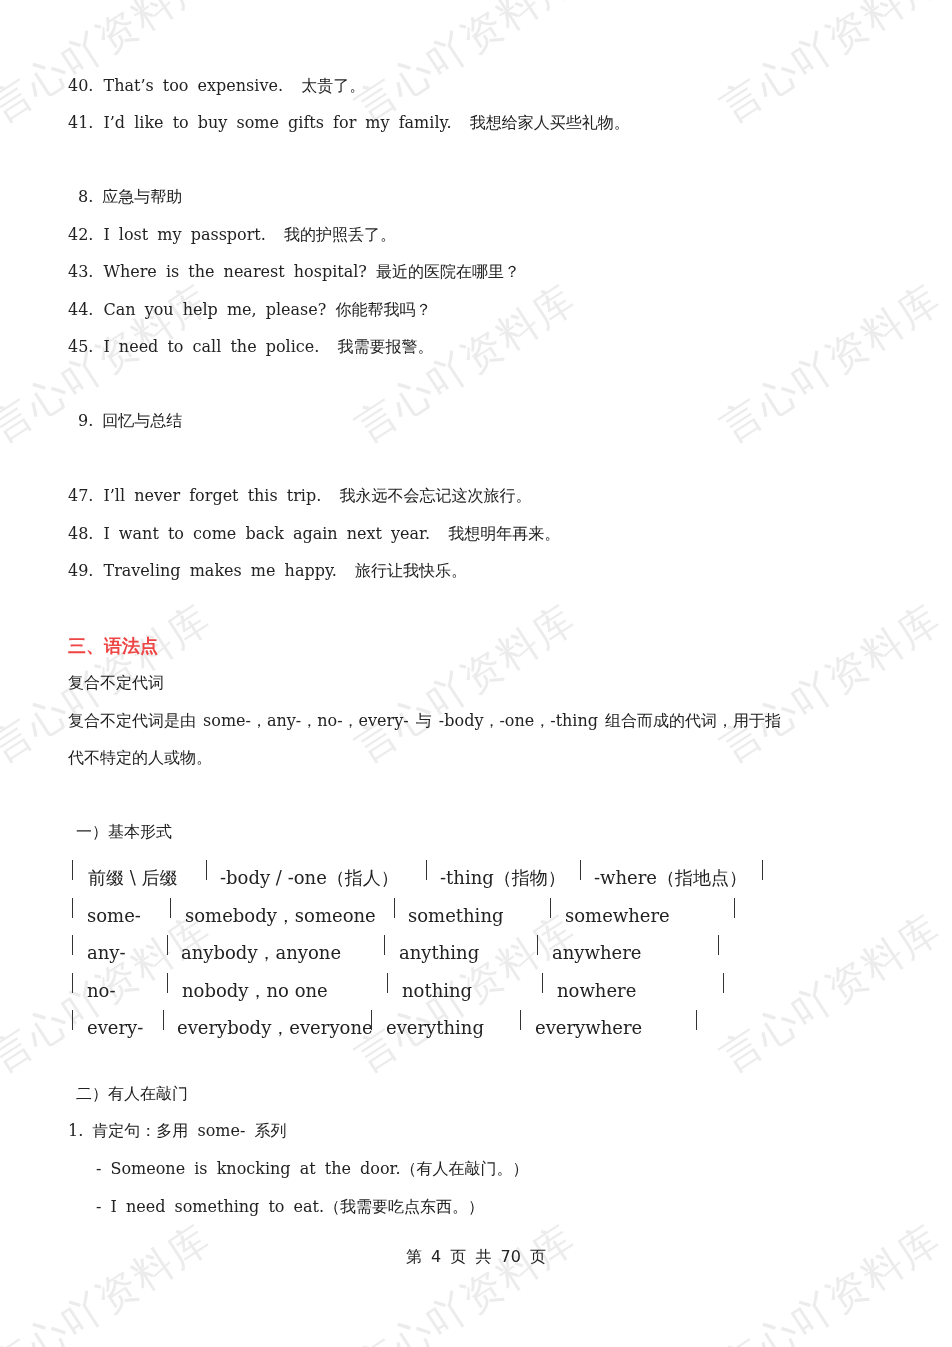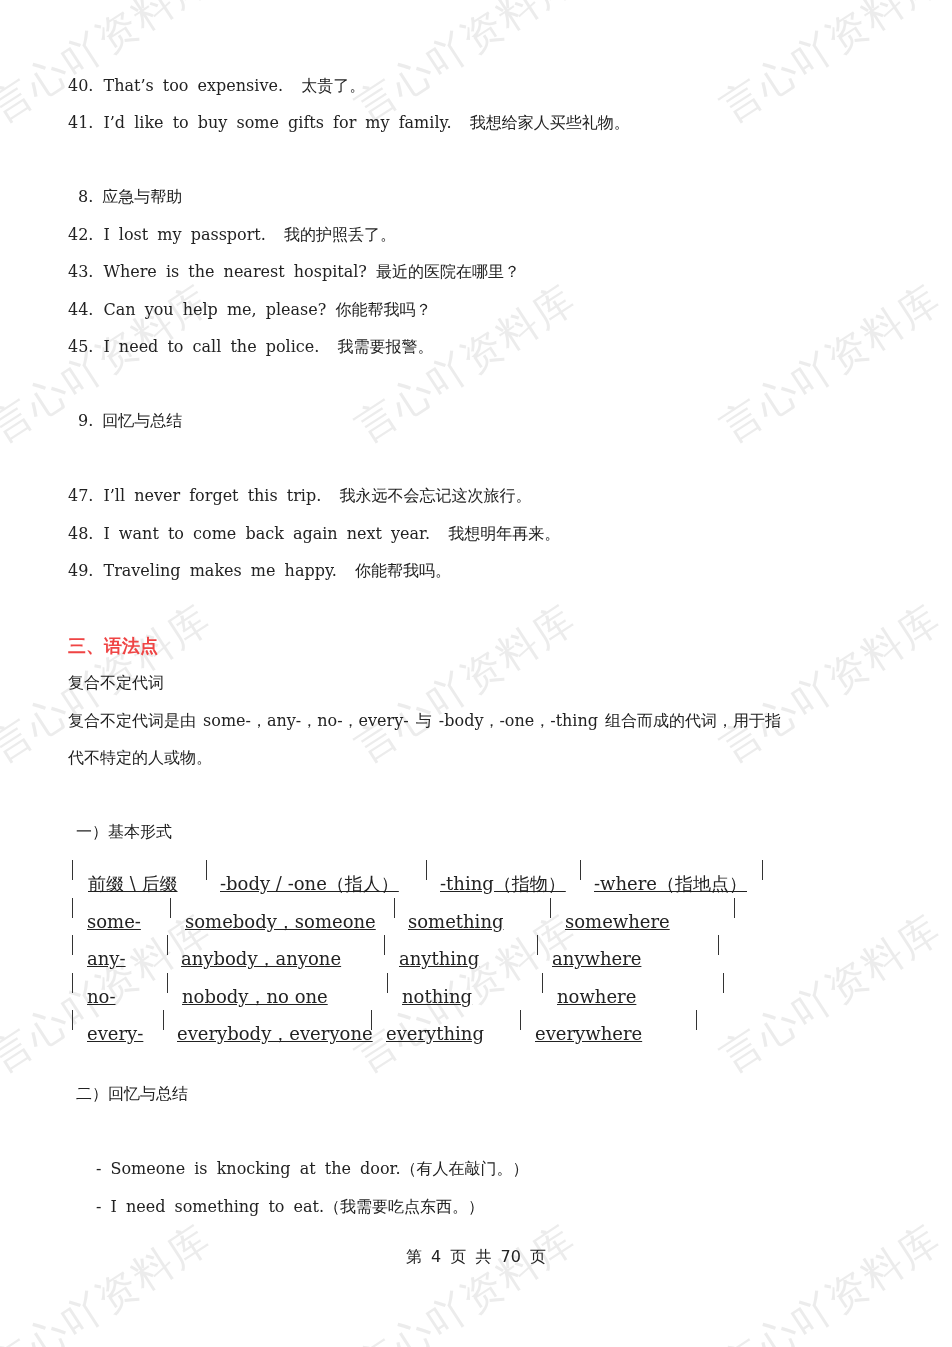--- a/index.html
+++ b/index.html
@@ -58,23 +58,22 @@
     }
     .table-row {
       position: absolute;
       font-size: 18px;
       line-height: 24px;
       white-space: nowrap;
       z-index: 1;
     }
     .cell {
       position: absolute;
-      top: 14px;
-      white-space: nowrap;
-      text-decoration: underline;
+      top: 8px;
+      white-space: nowrap;
     }
     .bar {
       position: absolute;
       top: 2px;
       width: 1px;
       height: 20px;
       background: #333333;
     }
     .footer {
       position: absolute;
@@ -134,21 +133,21 @@
   </div>
 
   <div class="line" style="top:409px; left:78px;">9.  回忆与总结</div>
   <div class="line" style="top:484px;">
     <span class="num">47.</span><span>I’ll never forget this trip.</span>&nbsp;&nbsp;<span>我永远不会忘记这次旅行。</span>
   </div>
   <div class="line" style="top:522px;">
     <span class="num">48.</span><span>I want to come back again next year.</span>&nbsp;&nbsp;<span>我想明年再来。</span>
   </div>
   <div class="line" style="top:559px;">
-    <span class="num">49.</span><span>Traveling makes me happy.</span>&nbsp;&nbsp;<span>你能帮我吗。</span>
+    <span class="num">49.</span><span>Traveling makes me happy.</span>&nbsp;&nbsp;<span>旅行让我快乐。</span>
   </div>
 
   <div class="line heading-red" style="top:634px;">三、语法点</div>
   <div class="line" style="top:671px;">复合不定代词</div>
   <div class="line" style="top:709px; word-spacing:2px;">复合不定代词是由 some-，any-，no-，every- 与 -body，-one，-thing 组合而成的代词，用于指</div>
   <div class="line" style="top:746px;">代不特定的人或物。</div>
 
   <div class="line" style="top:820px; left:76px;">一）基本形式</div>
 
   <div class="table-row" style="top:858px; left:68px; width:720px;">
@@ -204,19 +203,20 @@
     <span class="cell" style="left:19px;">every-</span>
     <span class="bar" style="left:95px;"></span>
     <span class="cell" style="left:109px;">everybody，everyone</span>
     <span class="bar" style="left:303px;"></span>
     <span class="cell" style="left:318px;">everything</span>
     <span class="bar" style="left:452px;"></span>
     <span class="cell" style="left:467px;">everywhere</span>
     <span class="bar" style="left:628px;"></span>
   </div>
 
-  <div class="line" style="top:1082px; left:76px;">二）回忆与总结</div>
+  <div class="line" style="top:1082px; left:76px;">二）有人在敲门</div>
+  <div class="line" style="top:1119px;">1.  肯定句：多用 some- 系列</div>
   <div class="line" style="top:1157px; left:96px;">- Someone is knocking at the door.（有人在敲门。）</div>
   <div class="line" style="top:1195px; left:96px;">- I need something to eat.（我需要吃点东西。）</div>
 
   <div class="footer">第 4 页 共 70 页</div>
 
 </div>
 
 </body></html>

